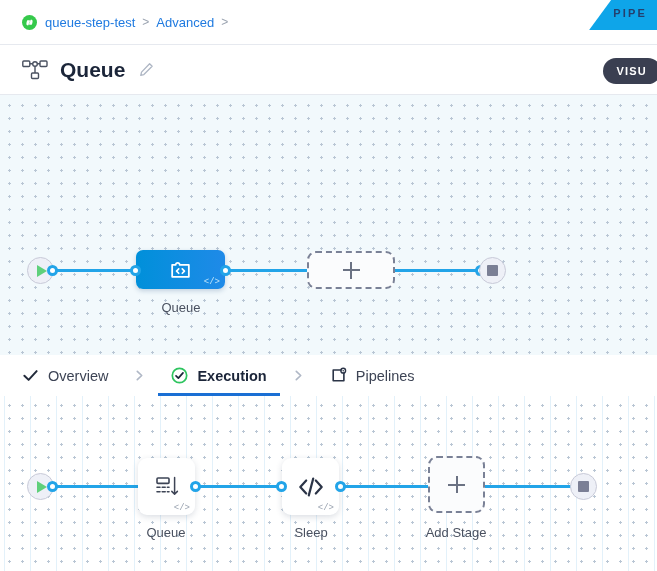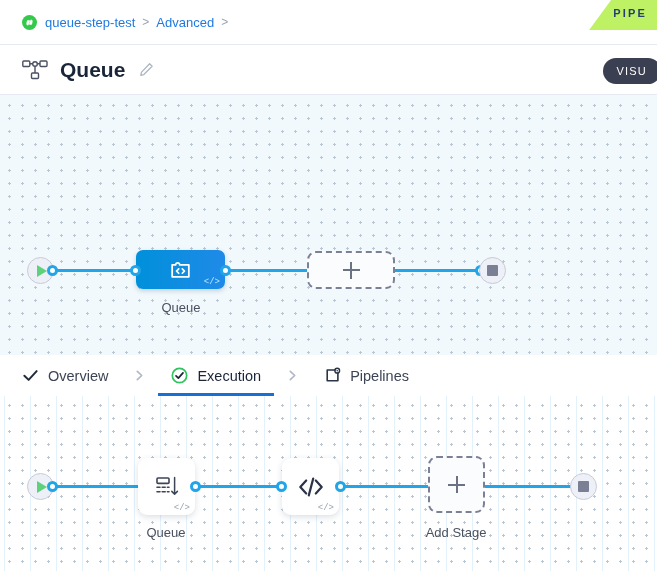--- a/index.html
+++ b/index.html
@@ -20,21 +20,21 @@
   }
   .crumb-icon { width: 15px; height: 15px; margin-right: 8px; flex: 0 0 auto; display:block; }
   .crumb-link {
     font-size: 13px; color: #1f7ae0; text-decoration: none; white-space: nowrap;
   }
   .crumb-sep { font-size: 12px; color: #9aa3b0; margin: 0 7px; }
 
   
   .corner-tag {
     position: absolute; top: 0; right: 0; height: 30px;
-    background: #bef264;
+    background: #0ea5e9;
     display: flex; align-items: center;
     padding: 0 10px 4px 24px;
     z-index: 7;
     clip-path: polygon(22px 0, 100% 0, 100% 100%, 0 100%);
   }
   .corner-tag span {
     font-size: 11px; font-weight: bold; letter-spacing: 2.2px; color: #24406e;
     white-space: nowrap;
   }
 
@@ -47,21 +47,21 @@
   .title-icon { width: 26px; height: 20px; margin-right: 12px; flex: 0 0 auto; display:block; }
   .page-title { font-size: 21px; font-weight: bold; color: #1b2539; white-space: nowrap; }
   .edit-icon { width: 15px; height: 15px; margin-left: 14px; flex: 0 0 auto; display:block; }
 
   .visual-badge {
     position: absolute; right: -4px; top: 58px;
     height: 26px; border-radius: 13px; background: #3a3f51;
     display: flex; align-items: center; padding: 0 14px; z-index: 6;
   }
   .visual-badge span {
-    font-size: 11px; font-weight: normal; letter-spacing: 1.2px; color: #ffffff; white-space: nowrap;
+    font-size: 11px; font-weight: bold; letter-spacing: 1.2px; color: #ffffff; white-space: nowrap;
   }
 
   
   .canvas-top {
     position: absolute; top: 95px; left: 0; width: 657px; height: 260px;
     background-color: #f2f9fc;
     background-image: radial-gradient(circle, #b9c6d4 1px, transparent 1.1px);
     background-size: 13px 13px;
     background-position: 3px 4px;
     overflow: hidden;
@@ -137,21 +137,21 @@
 
   
   .tabs-bar {
     position: absolute; top: 355px; left: 0; width: 657px; height: 41px;
     background: #ffffff; display: flex; align-items: center;
     padding-left: 22px; z-index: 4;
   }
   .tab { display: flex; align-items: center; height: 41px; position: relative; }
   .tab-ico { width: 17px; height: 17px; margin-right: 9px; flex:0 0 auto; display:block; }
   .tab-label { font-size: 14.5px; color: #3d4455; white-space: nowrap; }
-  .tab.active .tab-label { font-weight: normal; color: #1b2539; }
+  .tab.active .tab-label { font-weight: bold; color: #1b2539; }
   .tab.active::after {
     content: ""; position: absolute; left: -13px; right: -13px; bottom: 0;
     height: 3px; background: #1a6fd4;
   }
   .tab-sep { width: 11px; height: 11px; margin: 0 26px; flex: 0 0 auto; display:block; }
 </style>
 </head>
 <body>
 
 <div id="app">
@@ -283,20 +283,21 @@
     <div class="node-label" style="left:106px; top:129px; width:120px;">Queue</div>
 
     <div class="step-node" style="left:282px; top:62px; width:57px; height:57px;">
       <svg width="30" height="30" viewBox="0 0 30 30">
         <path d="M10.2 8.5 4.3 15l5.9 6.5 M19.8 8.5 25.7 15l-5.9 6.5 M17.2 6.6 12.8 23.4" fill="none" stroke="#2b3447" stroke-width="2.2" stroke-linecap="round" stroke-linejoin="round"></path>
       </svg>
       <span class="corner-code">&lt;/&gt;</span>
     </div>
     <div class="port" style="left:276px; top:85px;"></div>
     <div class="port" style="left:335px; top:85px;"></div>
+    <div class="node-label" style="left:251px; top:129px; width:120px;">Sleep</div>
 
     <div class="add-node" style="left:428px; top:60px; width:57px; height:57px;">
       <span class="plus-h"></span>
       <span class="plus-v"></span>
     </div>
     <div class="node-label" style="left:396px; top:129px; width:120px;">Add Stage</div>
 
     <div class="port" style="left:575px; top:85px;"></div>
     <div class="endcap" style="left:570px; top:77px;">
       <div class="stop-sq"></div>

